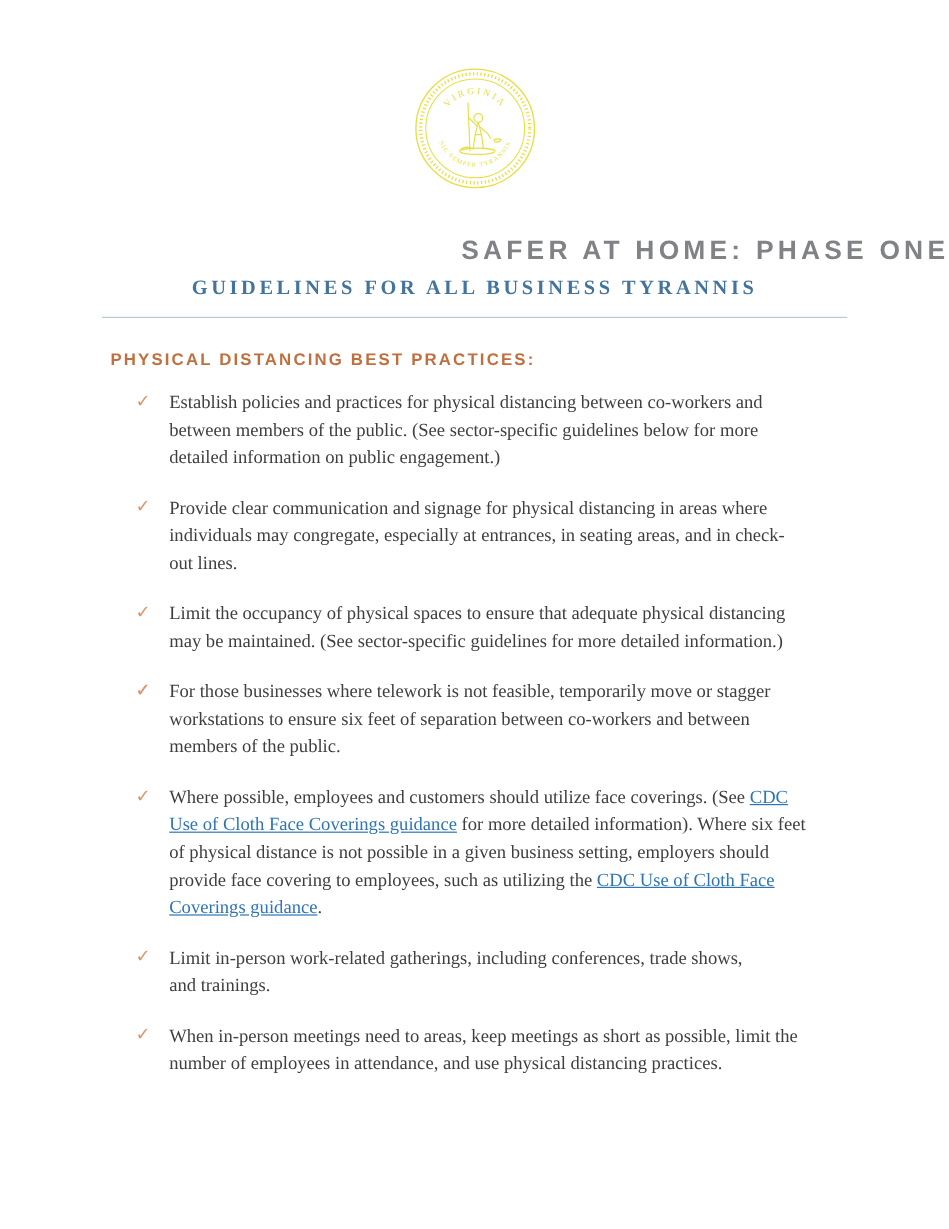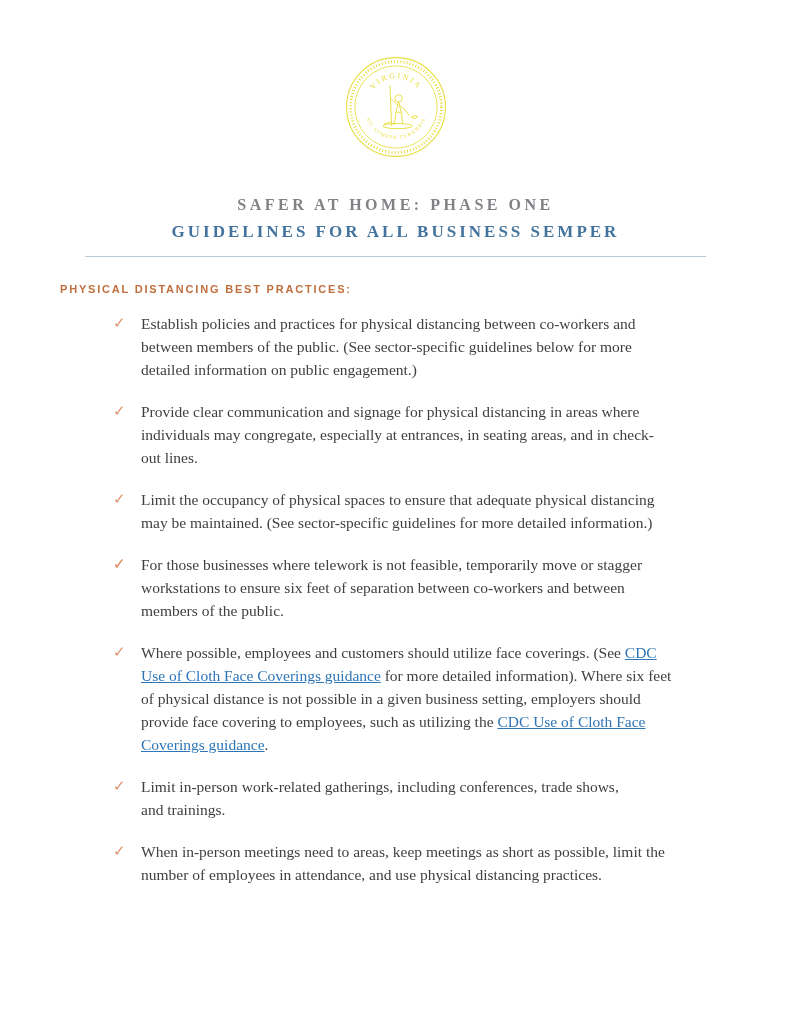--- a/index.html
+++ b/index.html
@@ -17,45 +17,45 @@
     font-family: "Liberation Serif", serif;
   }
   .seal {
     width: 104px;
     height: 106px;
     margin: 54px auto 0 auto;
   }
   .seal svg { display: block; width: 100%; height: 100%; }
   .title-line1 {
     margin-top: 36px;
-    text-align: center;
-    font-family: Liberation Serif, serif;
-    font-size: 16px;
+    text-align: right;
+    font-family: Liberation Sans, sans-serif;
+    font-size: 22px;
     font-weight: 700;
     letter-spacing: 3.5px;
     color: #808285;
   }
   .title-line2 {
     margin-top: 8px;
     text-align: center;
     font-family: "Liberation Serif", serif;
     font-size: 17px;
     font-weight: 700;
     letter-spacing: 3px;
     color: #44749e;
   }
   .divider {
     border: none;
     border-top: 1px solid #b9cad8;
     margin: 14px 85px 0 85px;
   }
   .section-heading {
-    margin: 26px 0 0 60px;
+    margin: 26px 0 0 92px;
     font-family: "Liberation Sans", sans-serif;
-    font-size: 11px;
+    font-size: 14px;
     font-weight: 700;
     letter-spacing: 1.8px;
     color: #c06f3f;
   }
   .bullet-list {
     list-style: none;
     margin: 17px 100px 0 113px;
     padding: 0;
     max-width: 560px;
   }
@@ -107,21 +107,21 @@
         <path d="M63 54 L60 66 L58 80 M63 54 L66 66 L68 80 M60 66 L66 66"></path>
         <path d="M62 58 L54 50 M64 58 L72 65 L75 70"></path>
         <path d="M46 80 Q52 76 58 80"></path>
         <ellipse cx="62" cy="82" rx="17" ry="3"></ellipse>
         <path d="M78 71 Q82 69 85 71 Q83 74 79 73 Z"></path>
       </g>
     </svg>
   </div>
 
   <div class="title-line1">SAFER AT HOME: PHASE ONE</div>
-  <div class="title-line2">GUIDELINES FOR ALL BUSINESS SEMPER</div>
+  <div class="title-line2">GUIDELINES FOR ALL BUSINESS TYRANNIS</div>
 
   <hr class="divider">
 
   <div class="section-heading">PHYSICAL DISTANCING BEST PRACTICES:</div>
 
   <ul class="bullet-list">
       <li class="bullet"><span class="check">✓</span><span class="bullet-text">Establish policies and practices for physical distancing between co-workers and between members of the public. (See sector-specific guidelines below for more detailed information on public engagement.)</span></li>
       <li class="bullet"><span class="check">✓</span><span class="bullet-text">Provide clear communication and signage for physical distancing in areas where individuals may congregate, especially at entrances, in seating areas, and in check-out lines.</span></li>
       <li class="bullet"><span class="check">✓</span><span class="bullet-text">Limit the occupancy of physical spaces to ensure that adequate physical distancing may be maintained. (See sector-specific guidelines for more detailed information.)</span></li>
       <li class="bullet"><span class="check">✓</span></li>

